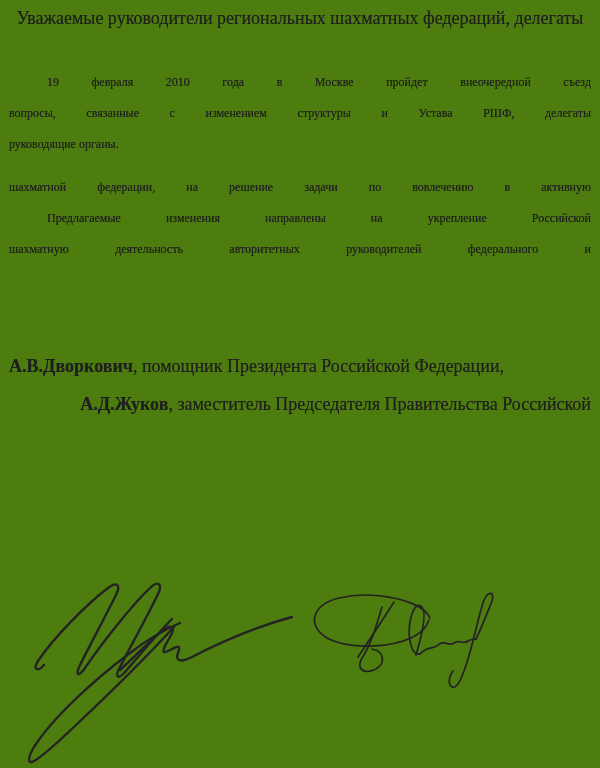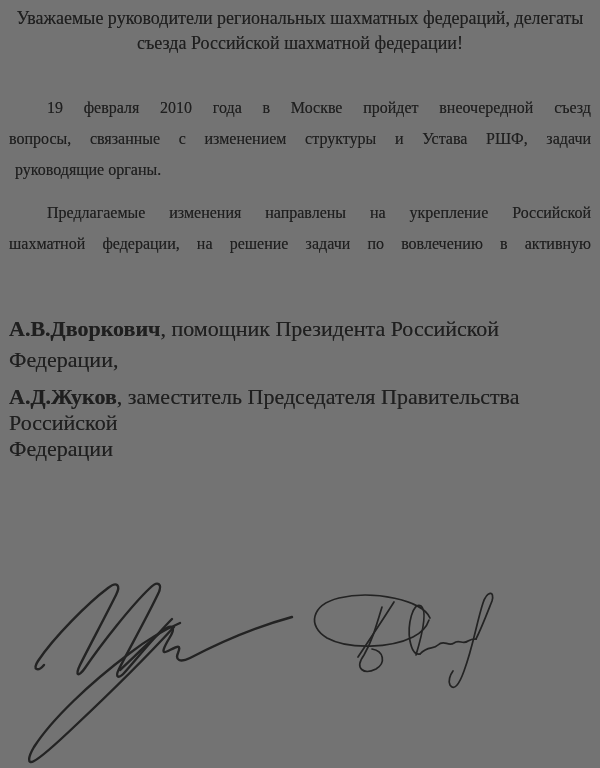--- a/index.html
+++ b/index.html
@@ -13,97 +13,95 @@
     position: relative;
     overflow: hidden;
     font-family: "Liberation Serif", serif;
     color: #1f1f1f;
   }
   .doc {
     position: absolute;
     inset: 0;
     padding: 6px 9px;
     box-sizing: border-box;
-    background: #737373;
+    background: #4d7c0f;
   }
   
   .doc div, .doc span {
     text-shadow: 0 0 0.35px rgba(20,20,20,0.55);
   }
   .title-line {
     text-align: center;
     font-size: 18px;
     line-height: 25px;
   }
   .para {
-    font-size: 16px;
+    font-size: 12px;
     line-height: 31px;
   }
   .jline {
     text-align: justify;
     text-align-last: justify;
   }
   .jline.lastline {
     text-align-last: left;
-    margin-left: 6px;
   }
   .indent {
     text-indent: 38px;
   }
   .p1 { margin-top: 36px; }
   .p2 { margin-top: 12px; }
   .p3 { margin-top: 6px; }
   .signers {
-    margin-top: 54px;
-    font-size: 22px;
+    margin-top: 86px;
+    font-size: 18px;
   }
   .signer1 { line-height: 31px; }
-  .signer2 { margin-top: 9px; line-height: 26px; }
+  .signer2 { margin-top: 9px; line-height: 26px; text-align: right; }
   .bold { font-weight: bold; }
   svg.sig {
     position: absolute;
   }
   .sig path {
     fill: none;
     stroke: #232323;
     stroke-linecap: round;
     stroke-linejoin: round;
   }
   .sig1 path { stroke-width: 2.4px; }
   .sig2 path { stroke-width: 1.7px; }
 </style>
 </head>
 <body>
 
 <div class="doc">
 
   <div class="title">
     <div class="title-line">Уважаемые руководители региональных шахматных федераций, делегаты</div>
-    <div class="title-line">съезда Российской шахматной федерации!</div>
   </div>
 
   <div class="para p1">
     <div class="jline indent">19 февраля 2010 года в Москве пройдет внеочередной съезд</div>
-    <div class="jline">вопросы, связанные с изменением структуры и Устава РШФ, задачи</div>
+    <div class="jline">вопросы, связанные с изменением структуры и Устава РШФ, делегаты</div>
     <div class="jline lastline">руководящие органы.</div>
   </div>
 
   <div class="para p2">
+    <div class="jline">шахматной федерации, на решение задачи по вовлечению в активную</div>
     <div class="jline indent">Предлагаемые изменения направлены на укрепление Российской</div>
-    <div class="jline">шахматной федерации, на решение задачи по вовлечению в активную</div>
+    <div class="jline">шахматную деятельность авторитетных руководителей федерального и</div>
   </div>
 
 
   <div class="signers">
     <div class="signer1">
       <span class="bold">А.В.Дворкович</span><span>, помощник Президента Российской Федерации,</span>
     </div>
     <div class="signer2">
       <div><span class="bold">А.Д.Жуков</span><span>, заместитель Председателя Правительства Российской</span></div>
-      <div>Федерации</div>
     </div>
   </div>
 
   <svg class="sig sig1" style="left:18px; top:578px;" width="290" height="190" viewBox="0 0 290 190">
     <path d="M 26 87 C 20 94 14 92 20 83 C 36 59 70 25 90 10 C 99 3 103 7 98 17 C 86 41 72 67 62 87 C 57 97 60 100 67 90 C 84 65 114 27 132 10 C 140 2 145 6 140 16 C 128 41 110 73 101 91 C 97 99 100 102 107 94 C 120 79 140 55 154 41"></path>
     <path d="M 102 92 C 116 79 132 63 144 53 C 154 45 158 49 152 59 C 146 69 142 77 150 73 C 158 69 164 65 160 75 C 157 82 162 85 172 80 C 197 67 237 49 274 39"></path>
     <path d="M 156 49 C 132 75 92 115 58 147 C 37 167 22 180 16 183 C 9 187 10 179 16 169 C 34 141 72 105 112 75 C 130 61 148 51 162 45"></path>
   </svg>
 
   <svg class="sig sig2" style="left:295px; top:588px;" width="210" height="115" viewBox="0 0 210 115">

